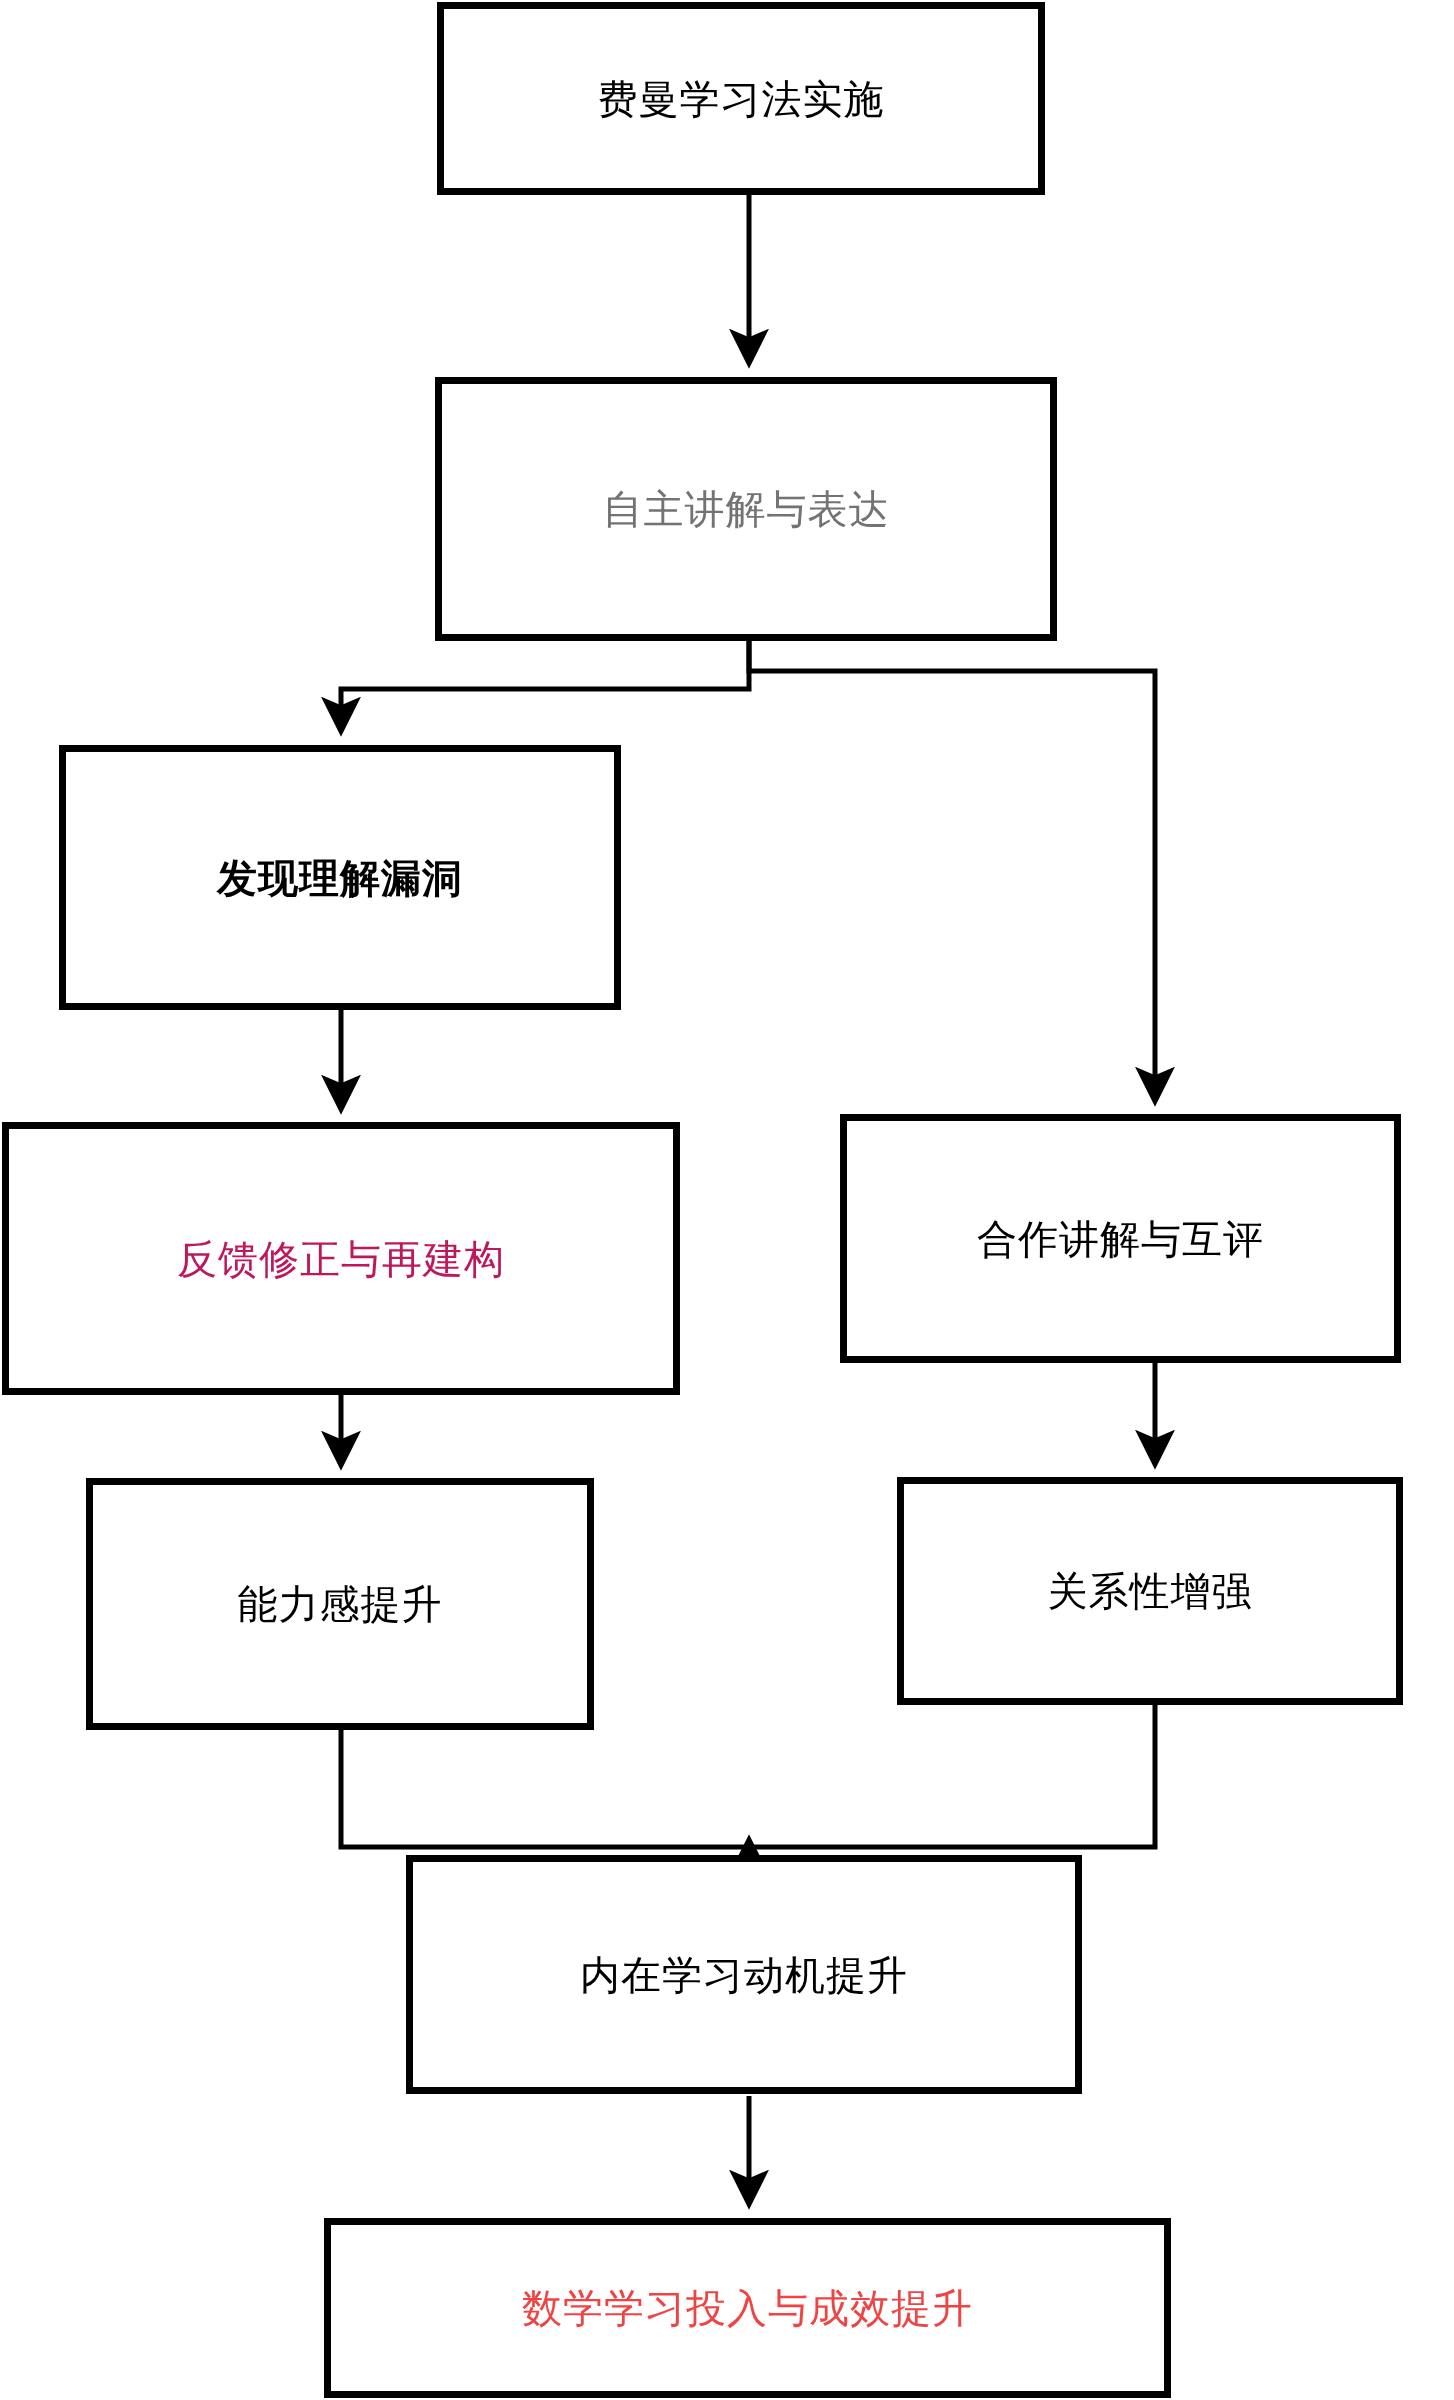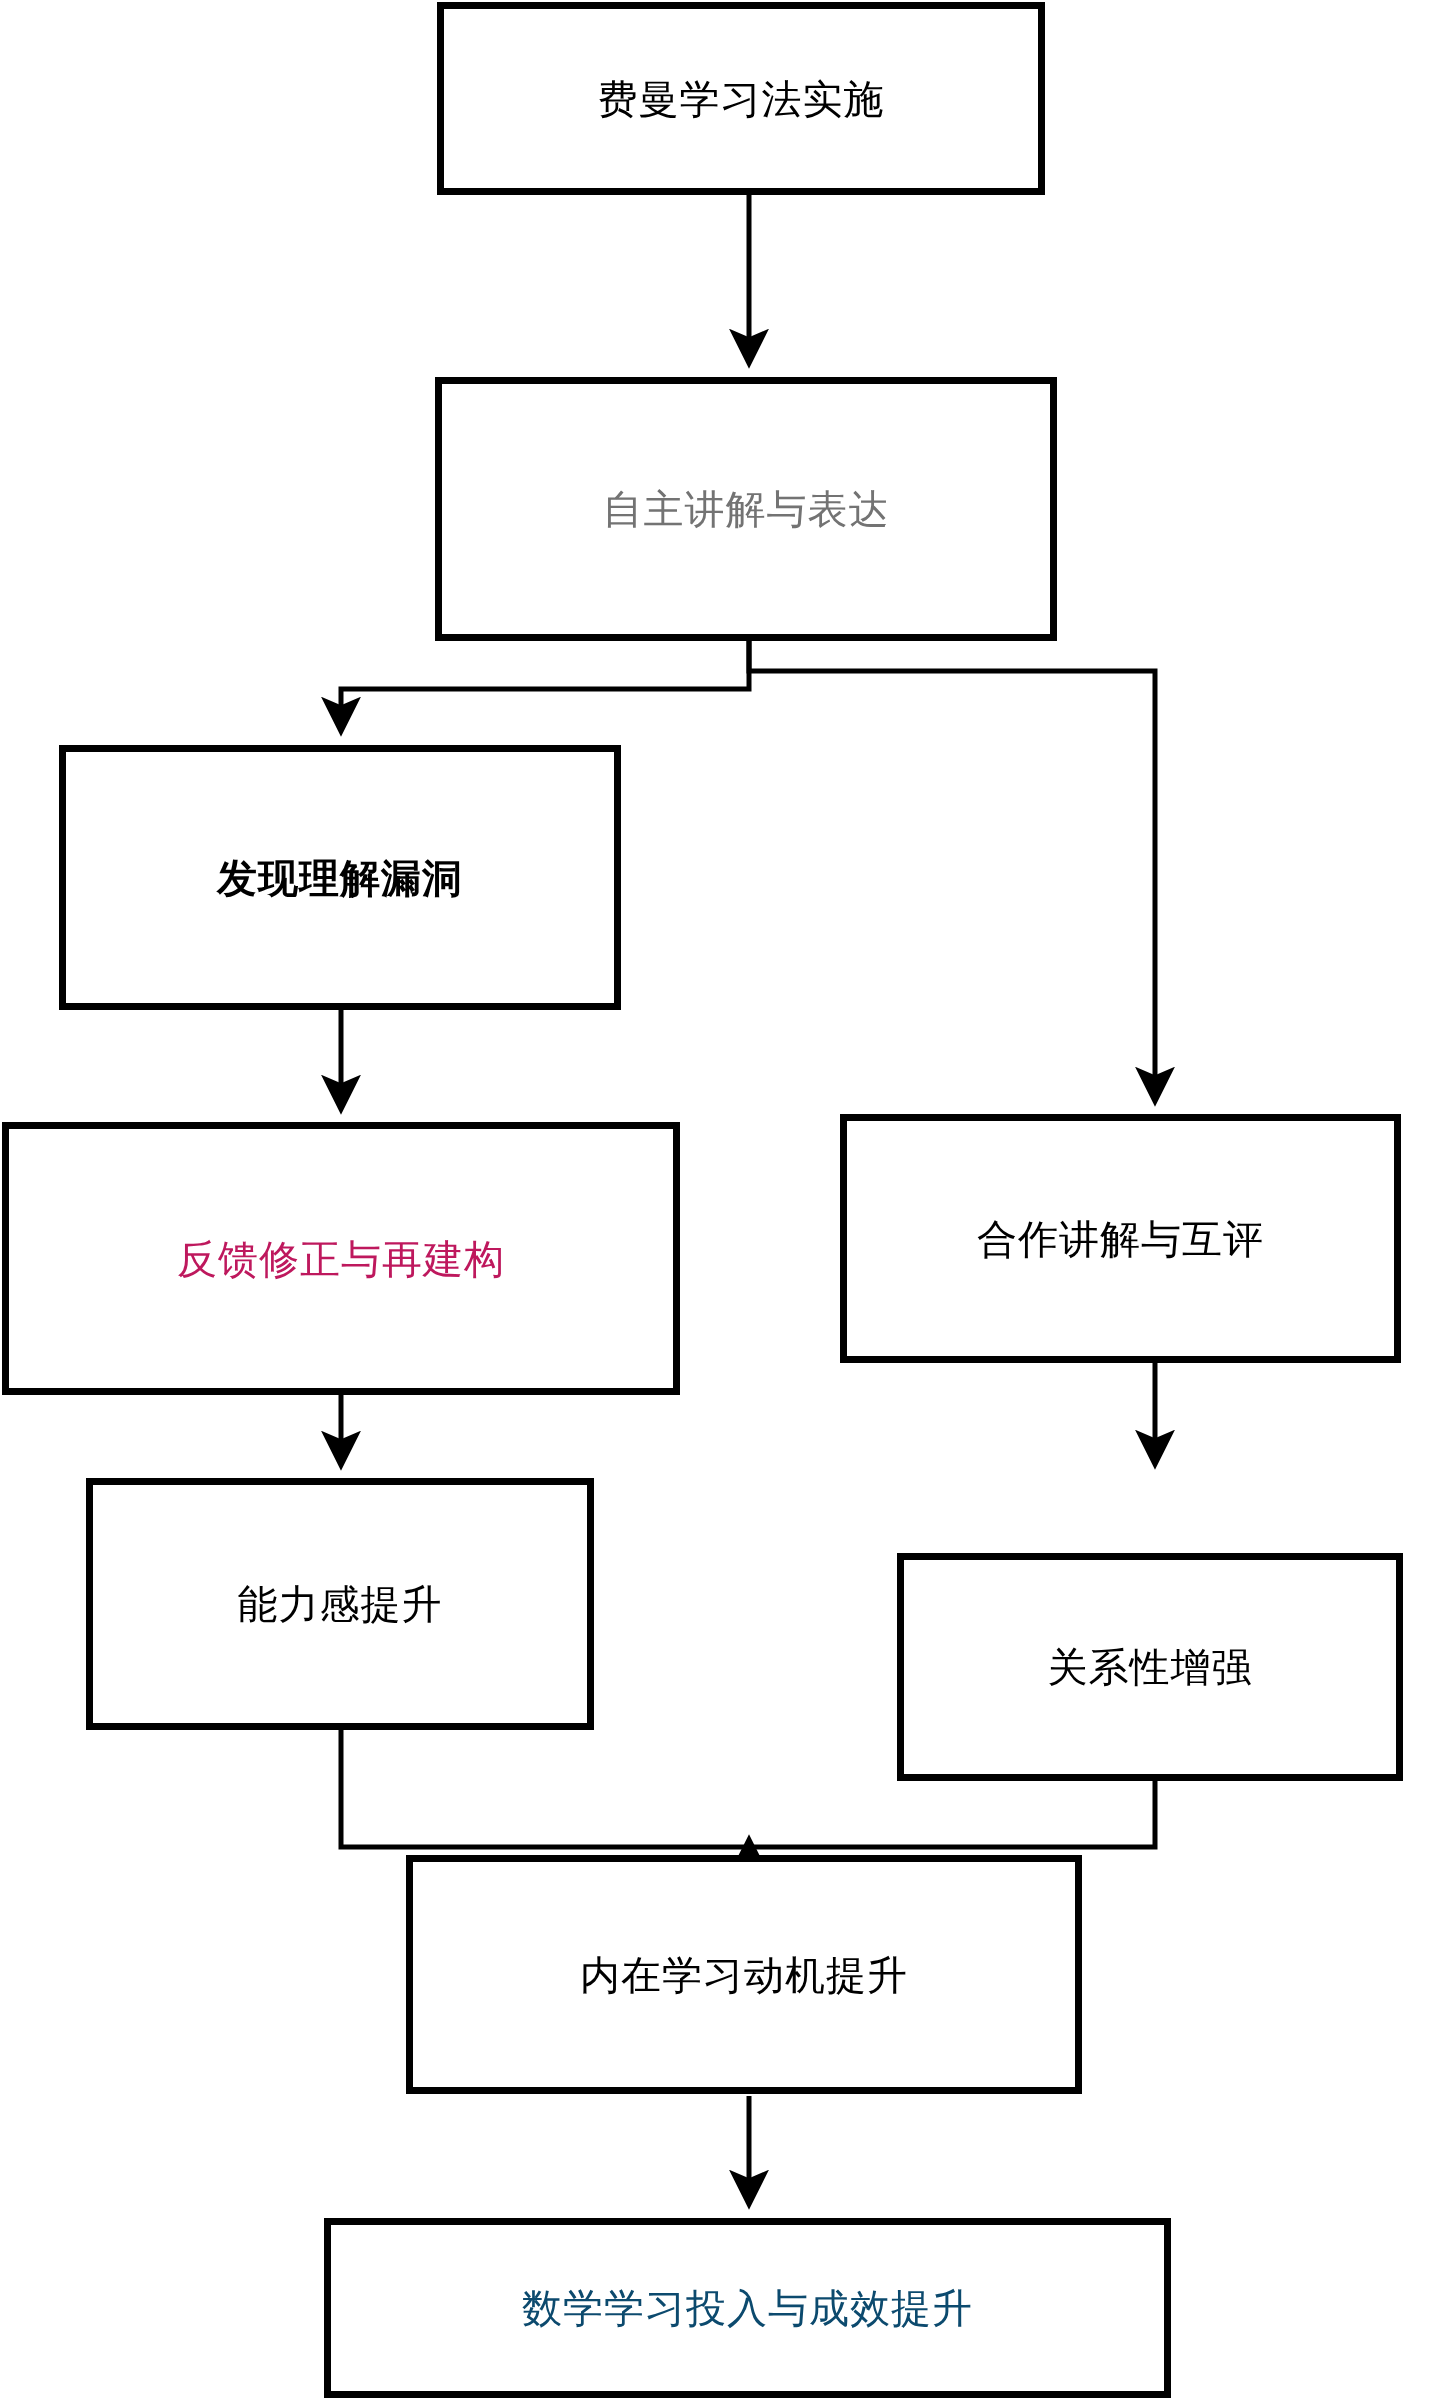--- a/index.html
+++ b/index.html
@@ -113,25 +113,25 @@
   </div>
 
   <div class="node" style="left: 86px; top: 1478px; width: 508px; height: 252px; background: rgb(255, 255, 255); border-color: rgb(0, 0, 0);">
     <span class="node-label" style="color: rgb(0, 0, 0);">能力感提升</span>
   </div>
 
   <div class="node" style="left: 840px; top: 1114px; width: 561px; height: 249px; background: rgb(255, 255, 255); border-color: rgb(0, 0, 0);">
     <span class="node-label" style="color: rgb(0, 0, 0);">合作讲解与互评</span>
   </div>
 
-  <div class="node" style="left: 897px; top: 1553px; width: 506px; height: 228px; background: rgb(255, 255, 255); border-color: rgb(0, 0, 0);">
+  <div class="node" style="left: 897px; top: 1477px; width: 506px; height: 228px; background: rgb(255, 255, 255); border-color: rgb(0, 0, 0);">
     <span class="node-label" style="color: rgb(0, 0, 0);">关系性增强</span>
   </div>
 
   <div class="node" style="left: 406px; top: 1855px; width: 676px; height: 239px; background: rgb(255, 255, 255); border-color: rgb(0, 0, 0);">
     <span class="node-label" style="color: rgb(0, 0, 0);">内在学习动机提升</span>
   </div>
 
   <div class="node" style="left: 324px; top: 2218px; width: 847px; height: 180px; background: rgb(255, 255, 255); border-color: rgb(0, 0, 0);">
-    <span class="node-label" style="color: #0c4a6e;">数学学习投入与成效提升</span>
+    <span class="node-label" style="color: #ef4444;">数学学习投入与成效提升</span>
   </div>
 
 </div>
 
 </body></html>

